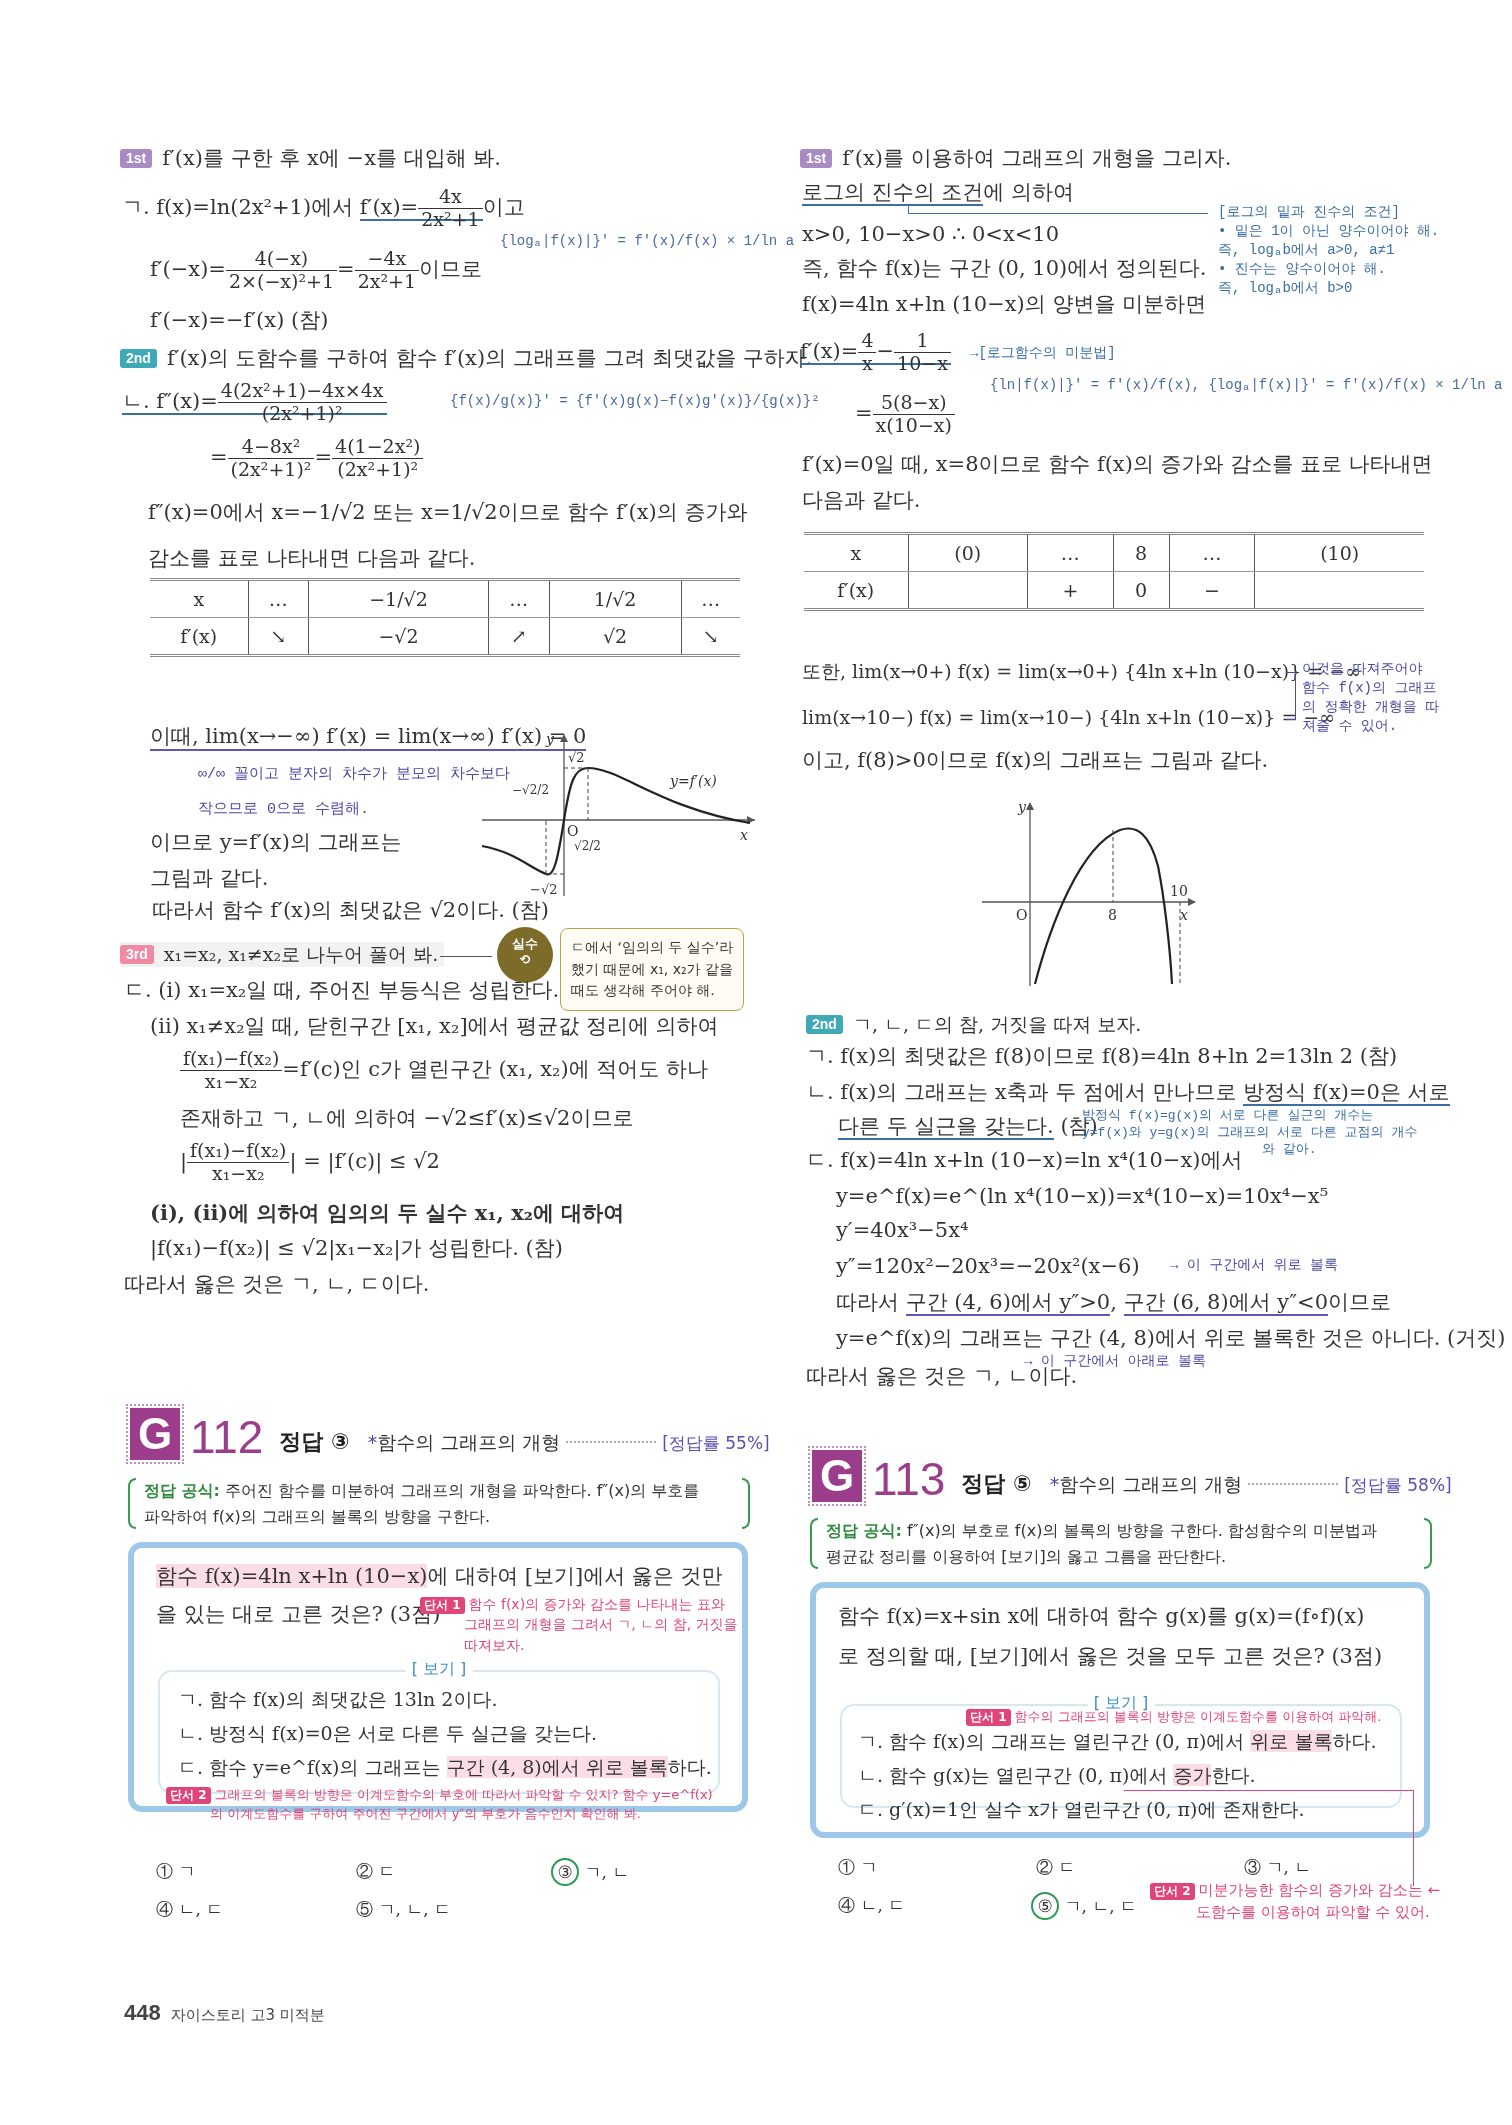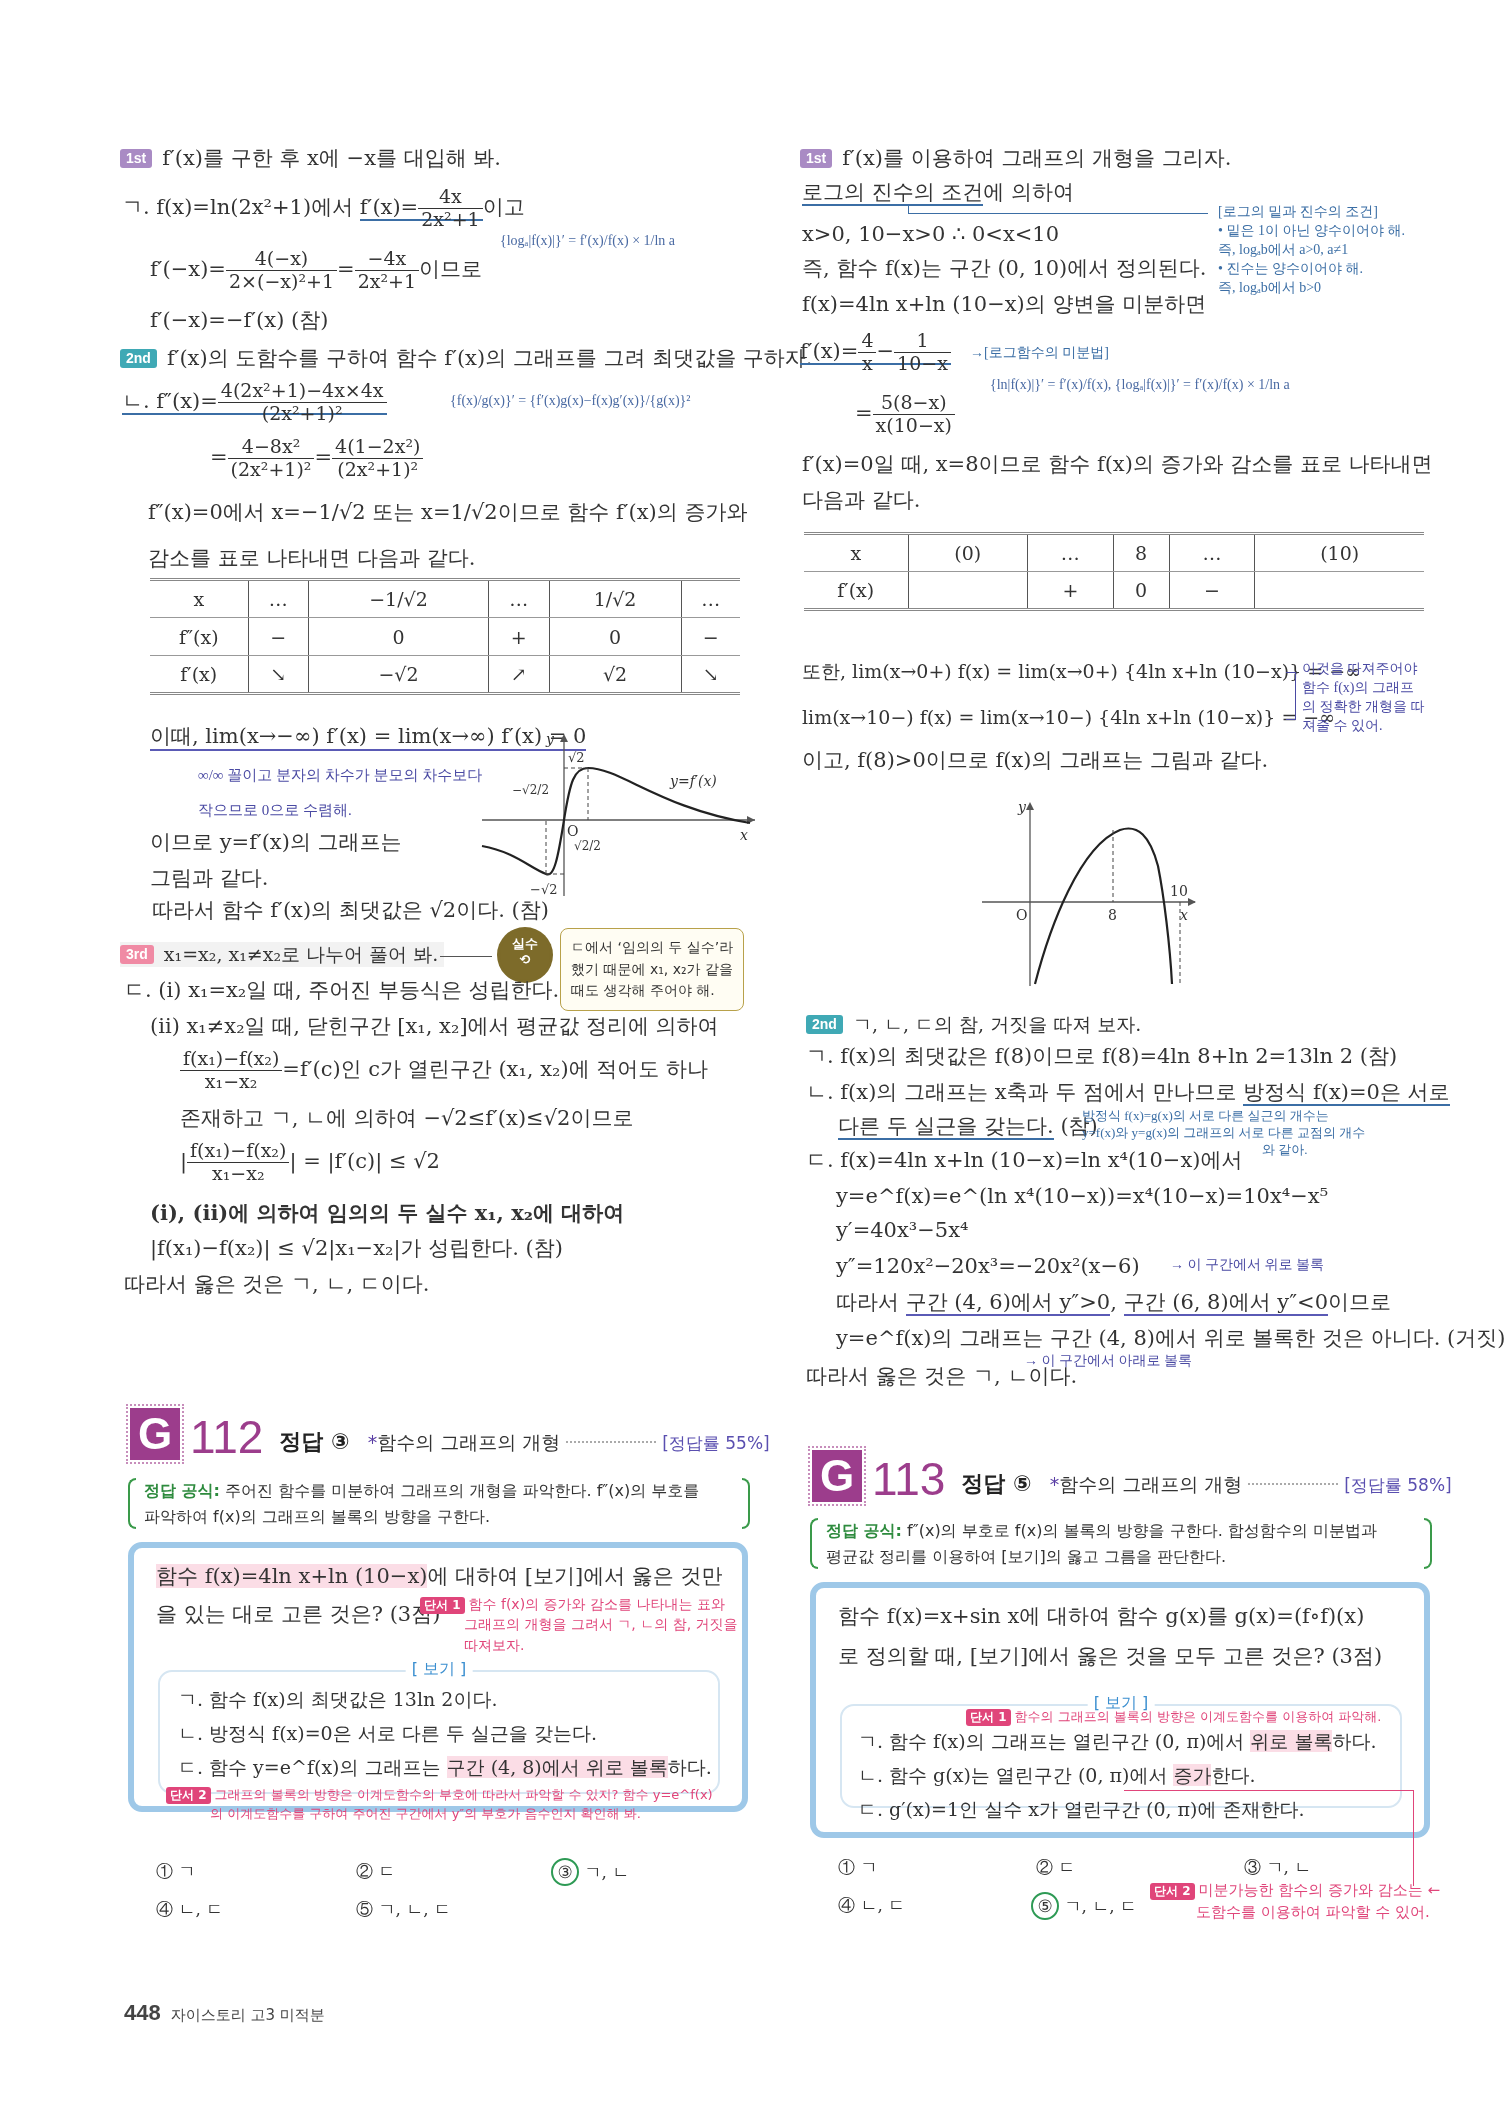--- a/index.html
+++ b/index.html
@@ -4,21 +4,21 @@
 <style>
   * { box-sizing: border-box; margin: 0; padding: 0; }
   html, body { width: 1512px; height: 2125px; background: #ffffff; }
   body { position: relative; font-family: "DejaVu Serif", serif; color: #333; font-size: 21px; overflow: hidden; }
   .abs { position: absolute; }
   .line { position: absolute; white-space: nowrap; line-height: 1.2; }
   .step { display: inline-block; color: #fff; font-family: "Liberation Sans", sans-serif; font-weight: bold; font-size: 14px; padding: 1px 6px; border-radius: 3px; margin-right: 10px; vertical-align: 2px; }
   .step.s1 { background: #a98bc4; }
   .step.s2 { background: #3fa9b5; }
   .step.s3 { background: #f08aa4; }
-  .note { font-family: Liberation Serif, serif; color: #4a4aa3; font-size: 14px; white-space: nowrap; line-height: 1.35; }
+  .note { font-family: Liberation Mono, monospace; color: #4a4aa3; font-size: 14px; white-space: nowrap; line-height: 1.35; }
   .blue-ul { border-bottom: 2px solid #3b6ea5; }
   .purple-ul { border-bottom: 2px solid #5a5ab5; }
   .frac { display: inline-block; vertical-align: middle; text-align: center; font-size: 19px; }
   .frac > span { display: block; padding: 0 3px; line-height: 1.15; }
   .frac > span.num { border-bottom: 1px solid #333; }
   table.vt { position: absolute; border-collapse: collapse; font-size: 19px; }
   table.vt td { border-left: 1px solid #555; border-right: 1px solid #555; border-top: 1px solid #999; border-bottom: 1px solid #999; text-align: center; height: 38px; }
   table.vt tr:first-child td { border-top: 3px double #888; }
   table.vt tr:last-child td { border-bottom: 3px double #888; }
   table.vt td:first-child { border-left: none; }
@@ -87,28 +87,20 @@
     <tbody>
         <tr>
       <td style="width:98px;">x</td>
       <td>…</td>
       <td>−1/√2</td>
       <td>…</td>
       <td>1/√2</td>
       <td>…</td>
     </tr>
     <tr>
-      <td>f″(x)</td>
-      <td>−</td>
-      <td>0</td>
-      <td>+</td>
-      <td>0</td>
-      <td>−</td>
-    </tr>
-    <tr>
       <td>f′(x)</td>
       <td>↘</td>
       <td>−√2</td>
       <td>↗</td>
       <td>√2</td>
       <td>↘</td>
     </tr>
   </tbody>
     </table>
 

